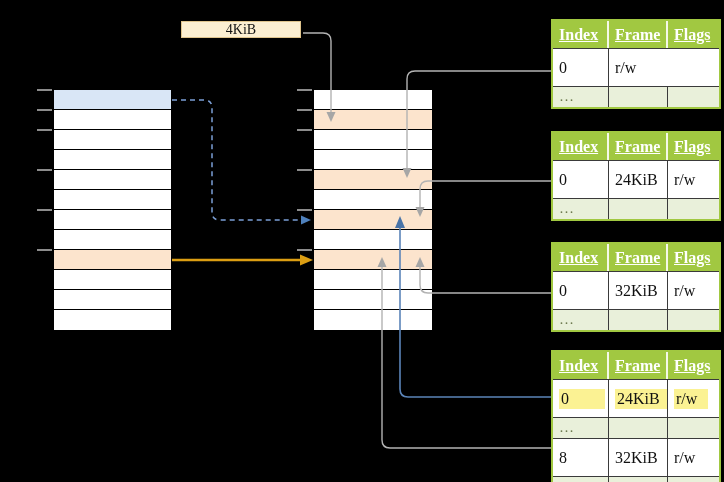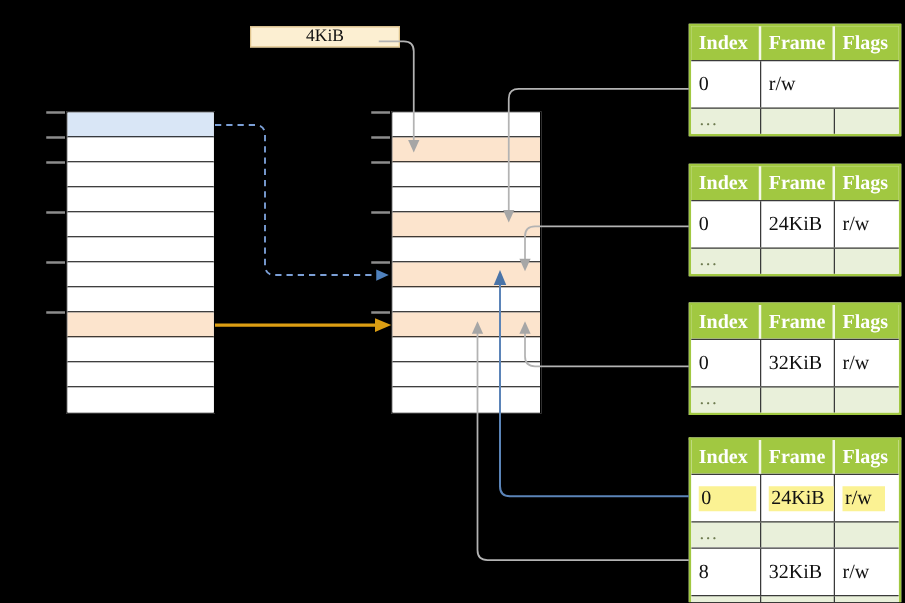--- a/index.html
+++ b/index.html
@@ -9,33 +9,33 @@
   }
   
   .ptable{position:absolute;border:1px solid #000;background:#fff;}
   .ptable .trow{height:20px;box-sizing:border-box;border-bottom:1px solid #000;background:#fff;}
   .ptable .trow:last-child{border-bottom:none;}
   .trow.blue{background:var(--c-blue_fill);}
   .trow.orange{background:var(--c-orange_fill);}
   .tick{position:absolute;height:2px;width:15px;background:#8c8c8c;}
   
   .sizebox{
-    position:absolute;left:200px;top:21px;width:120px;height:17px;
+    position:absolute;left:181px;top:21px;width:120px;height:17px;
     background:var(--c-cream_fill);border:1px solid #dfc48d;box-sizing:border-box;
     text-align:center;font-size:14px;line-height:15px;color:#111;
   }
   
   .rtable{
     position:absolute;left:551px;width:170px;border:2px solid var(--c-green);
     background:#fff;box-sizing:border-box;font-size:16px;color:#111;
   }
   .rt-head{display:grid;grid-template-columns:56px 59px 51px;background:var(--c-green);
     color:#fff;font-weight:bold;height:27px;align-items:center;}
   .rt-head>div{padding-left:6px;border-right:2px solid #f4f8e8;height:100%;
-    display:flex;align-items:center;box-sizing:border-box;}
+    display:flex;align-items:center;box-sizing:border-box;text-decoration:underline;}
   .rt-head>div:last-child{border-right:none;}
   .rt-row{display:grid;grid-template-columns:56px 59px 51px;border-top:1px solid #3a3a3a;box-sizing:border-box;}
   .rt-row>div{padding-left:6px;border-right:1px solid #3a3a3a;display:flex;align-items:center;box-sizing:border-box;}
   .rt-row>div:last-child{border-right:none;}
   .rt-row.val{height:38px;background:#fff;}
   .rt-row.dots{height:21px;background:var(--c-row_green);color:var(--c-dots_text);font-size:15px;}
   .rt-row.dots>div{align-items:flex-end;padding-bottom:2px;}
   .hl{background:var(--c-highlight);display:inline-block;padding:1px 2px;}
   .hl.w1{min-width:42px;}
   .hl.w2{min-width:48px;}

